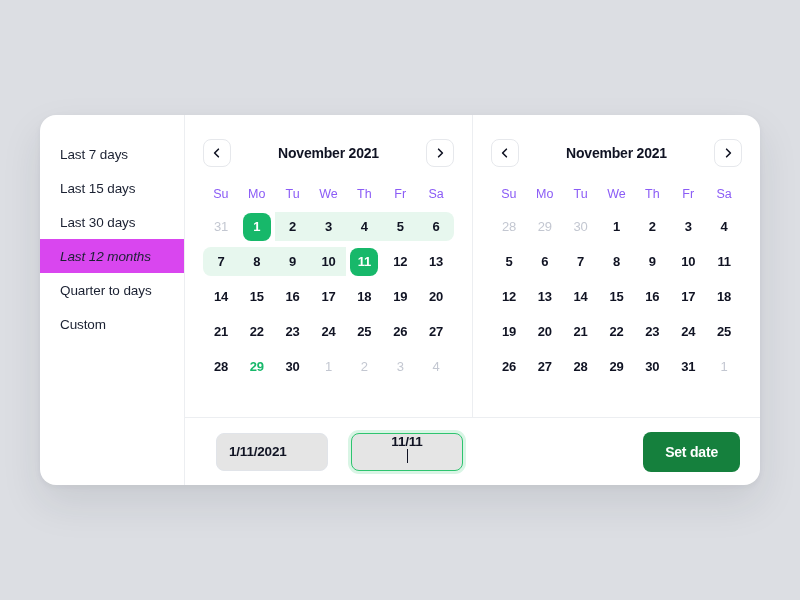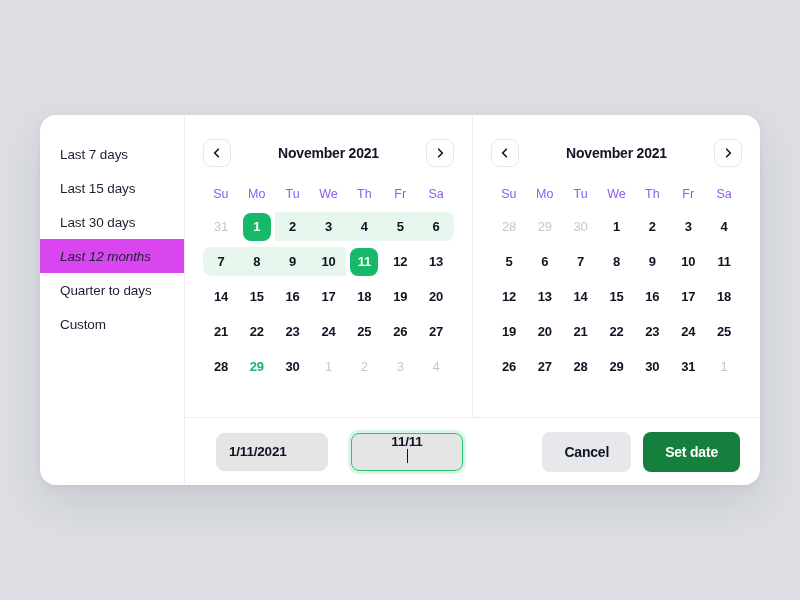--- a/index.html
+++ b/index.html
@@ -511,18 +511,17 @@
 
     <div class="footer">
       <div class="input-box">
         <span>1/11/2021</span>
       </div>
       <div class="input-box focused">
         <span>11/11</span>
           <span class="caret"></span>
       </div>
       <div class="spacer"></div>
-      <button class="btn btn-cancel">Cancel</button>
       <button class="btn btn-primary">Set date</button>
     </div>
   </div>
 
 </div>
 
 </body></html>

